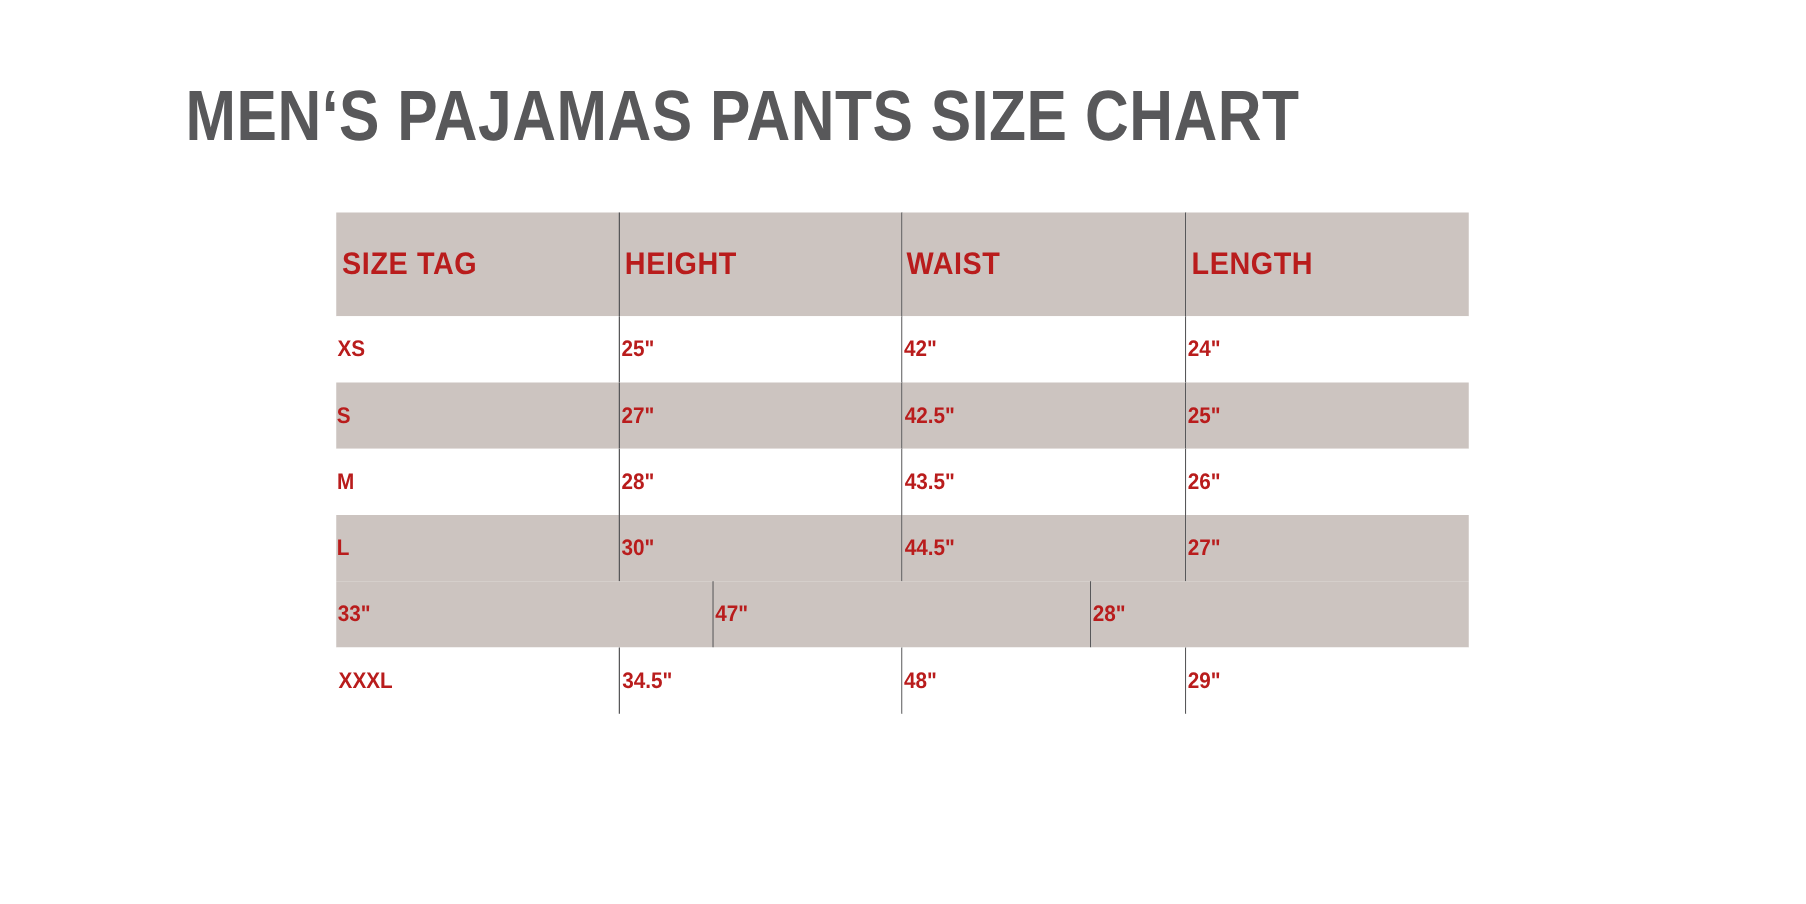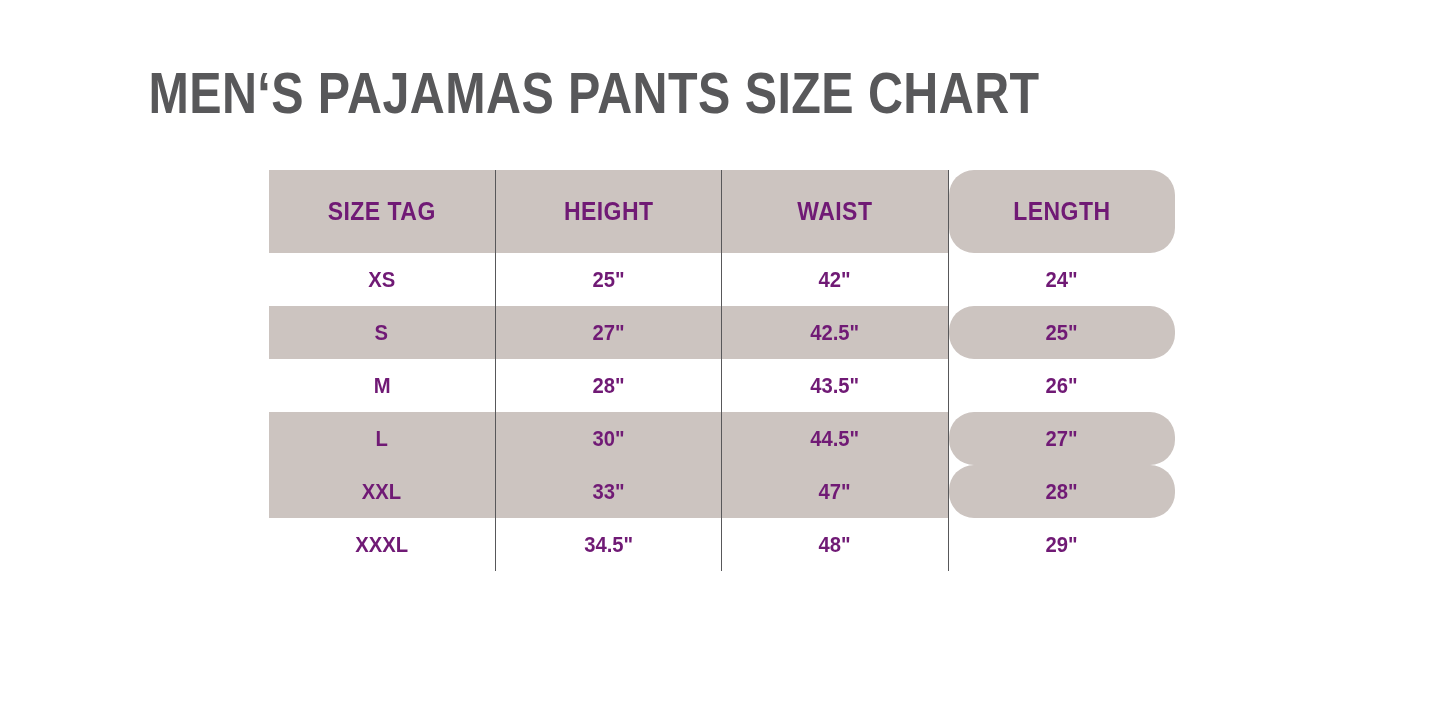--- a/index.html
+++ b/index.html
@@ -33,35 +33,35 @@
     width: 906px;
   }
   .trow {
     display: flex;
     width: 100%;
   }
   .cell {
     flex: 1 1 25%;
     display: flex;
     align-items: center;
-    justify-content: center;
-    color: #701a75;
+    justify-content: flex-start;
+    color: #b91c1c;
     font-weight: bold;
     border-right: 1.6px solid #58585A;
   }
-  .cell:last-child { border-right: none; border-radius: 25px; }
+  .cell:last-child { border-right: none; }
   .thead .cell {
     height: 83px;
     font-size: 25px;
     letter-spacing: 0.5px;
     background: #CCC4C0;
   }
   .tbody .trow .cell {
     height: 53px;
-    font-size: 22px;
+    font-size: 18px;
     background: #ffffff;
   }
   .tbody .trow.stripe .cell {
     background: #CCC4C0;
   }
   .cell span {
     display: inline-block;
     transform: scaleX(0.92);
     transform-origin: center center;
     white-space: nowrap;
@@ -140,23 +140,20 @@
           </div>
           <div class="cell">
             <span>44.5"</span>
           </div>
           <div class="cell">
             <span>27"</span>
           </div>
         </div>
         <div class="trow stripe">
           <div class="cell">
-            <span>XXL</span>
-          </div>
-          <div class="cell">
             <span>33"</span>
           </div>
           <div class="cell">
             <span>47"</span>
           </div>
           <div class="cell">
             <span>28"</span>
           </div>
         </div>
         <div class="trow">

